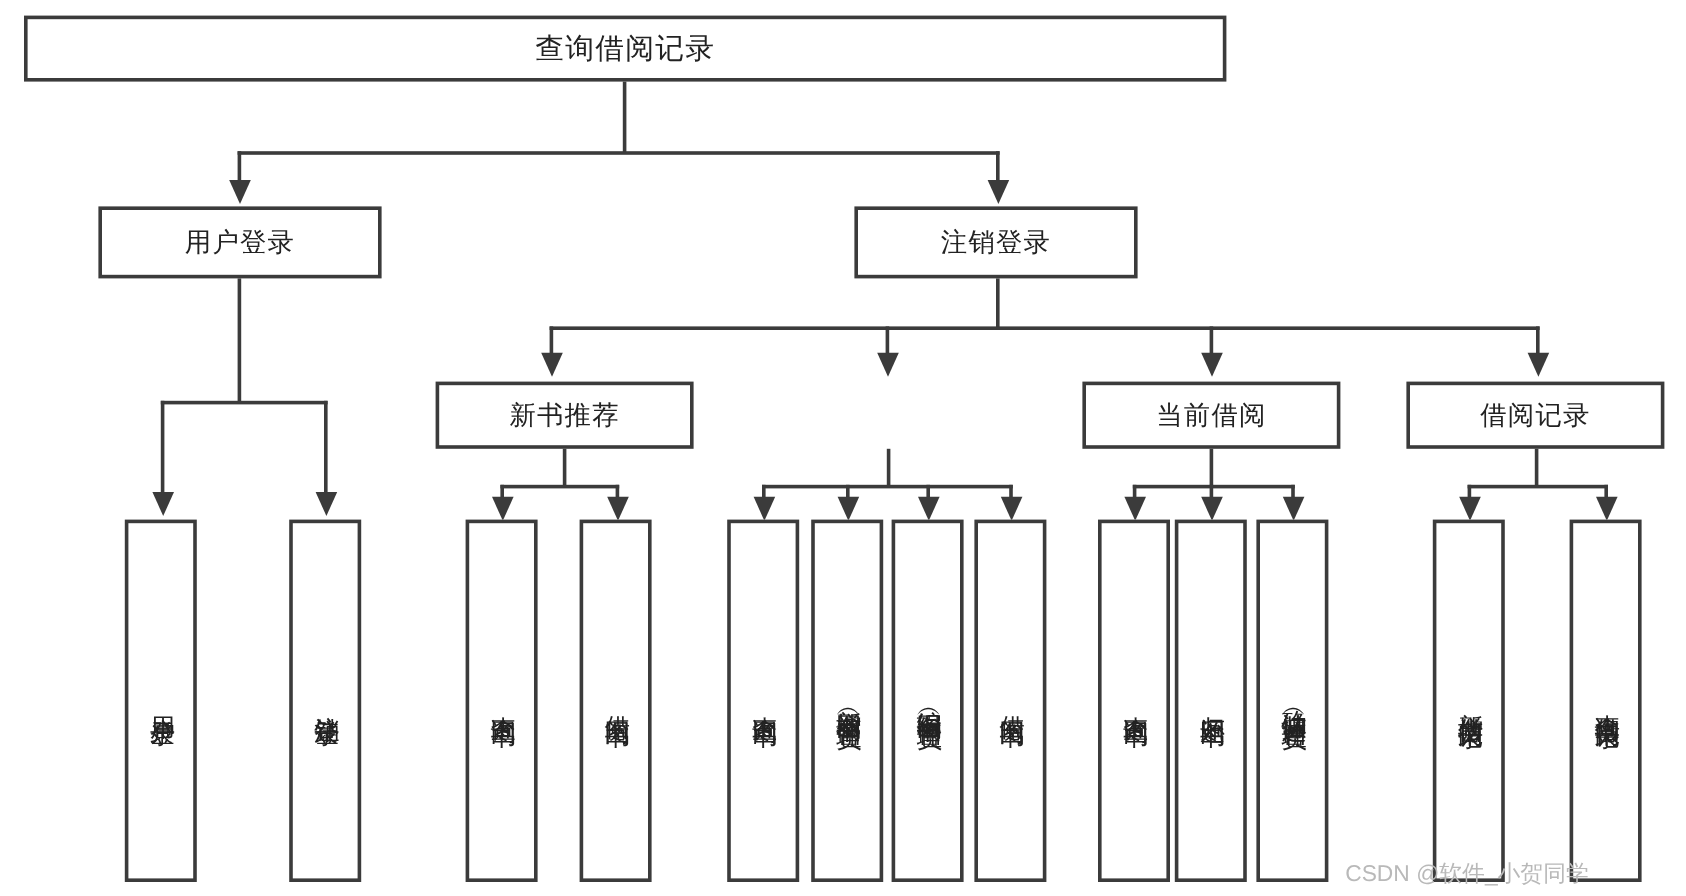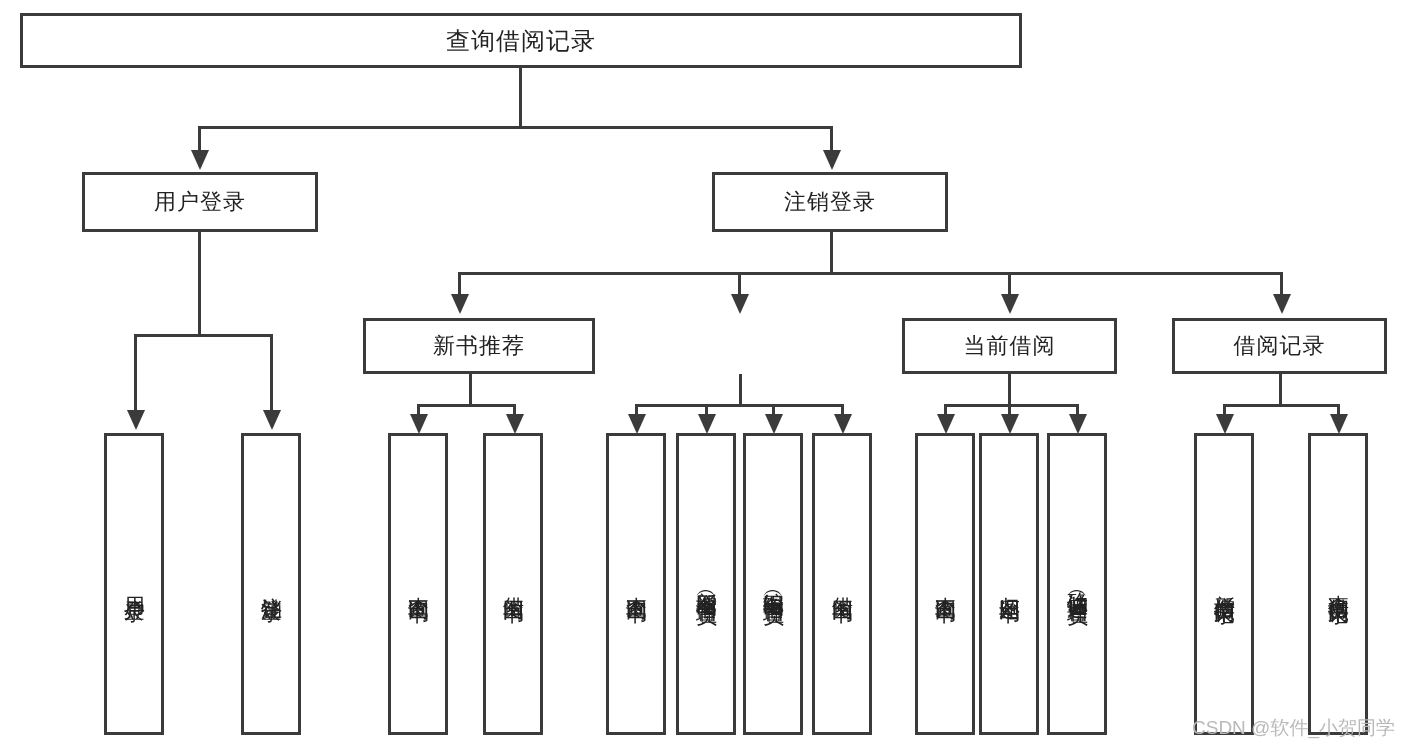--- a/index.html
+++ b/index.html
@@ -130,21 +130,21 @@
 
   <div class="vline" style="left:738px; top:272px; height:24px;"></div>
   <div class="arrow" style="left:731px; top:294px;"></div>
 
   <div class="vline" style="left:1008px; top:272px; height:24px;"></div>
   <div class="arrow" style="left:1001px; top:294px;"></div>
 
   <div class="vline" style="left:1280px; top:272px; height:24px;"></div>
   <div class="arrow" style="left:1273px; top:294px;"></div>
 
-  <div class="node" style="left:363px; top:318px; width:232px; height:56px;">
+  <div class="node" style="left:363px; top:318px; width:215px; height:56px;">
     <span class="label">新书推荐</span>
   </div>
   <div class="node" style="left:1172px; top:318px; width:215px; height:56px;">
     <span class="label">借阅记录</span>
   </div>
   <div class="node" style="left:902px; top:318px; width:215px; height:56px;">
     <span class="label">当前借阅</span>
   </div>
 
   <div class="vline" style="left:469px; top:374px; height:32px;"></div>
@@ -218,15 +218,15 @@
     <span class="vlabel">确认归还（管理员）</span>
   </div>
 
   <div class="leaf" style="left:1194px; top:433px; width:60px; height:302px;">
     <span class="vlabel">新增借阅记录</span>
   </div>
   <div class="leaf" style="left:1308px; top:433px; width:60px; height:302px;">
     <span class="vlabel">查询借阅记录</span>
   </div>
 
-  <div id="watermark" style="left:1192px; top:715px;">CSDN @软件_小贺同学</div>
+  <div id="watermark" style="left:1121px; top:715px;">CSDN @软件_小贺同学</div>
 
 </div>
 
 </body></html>

